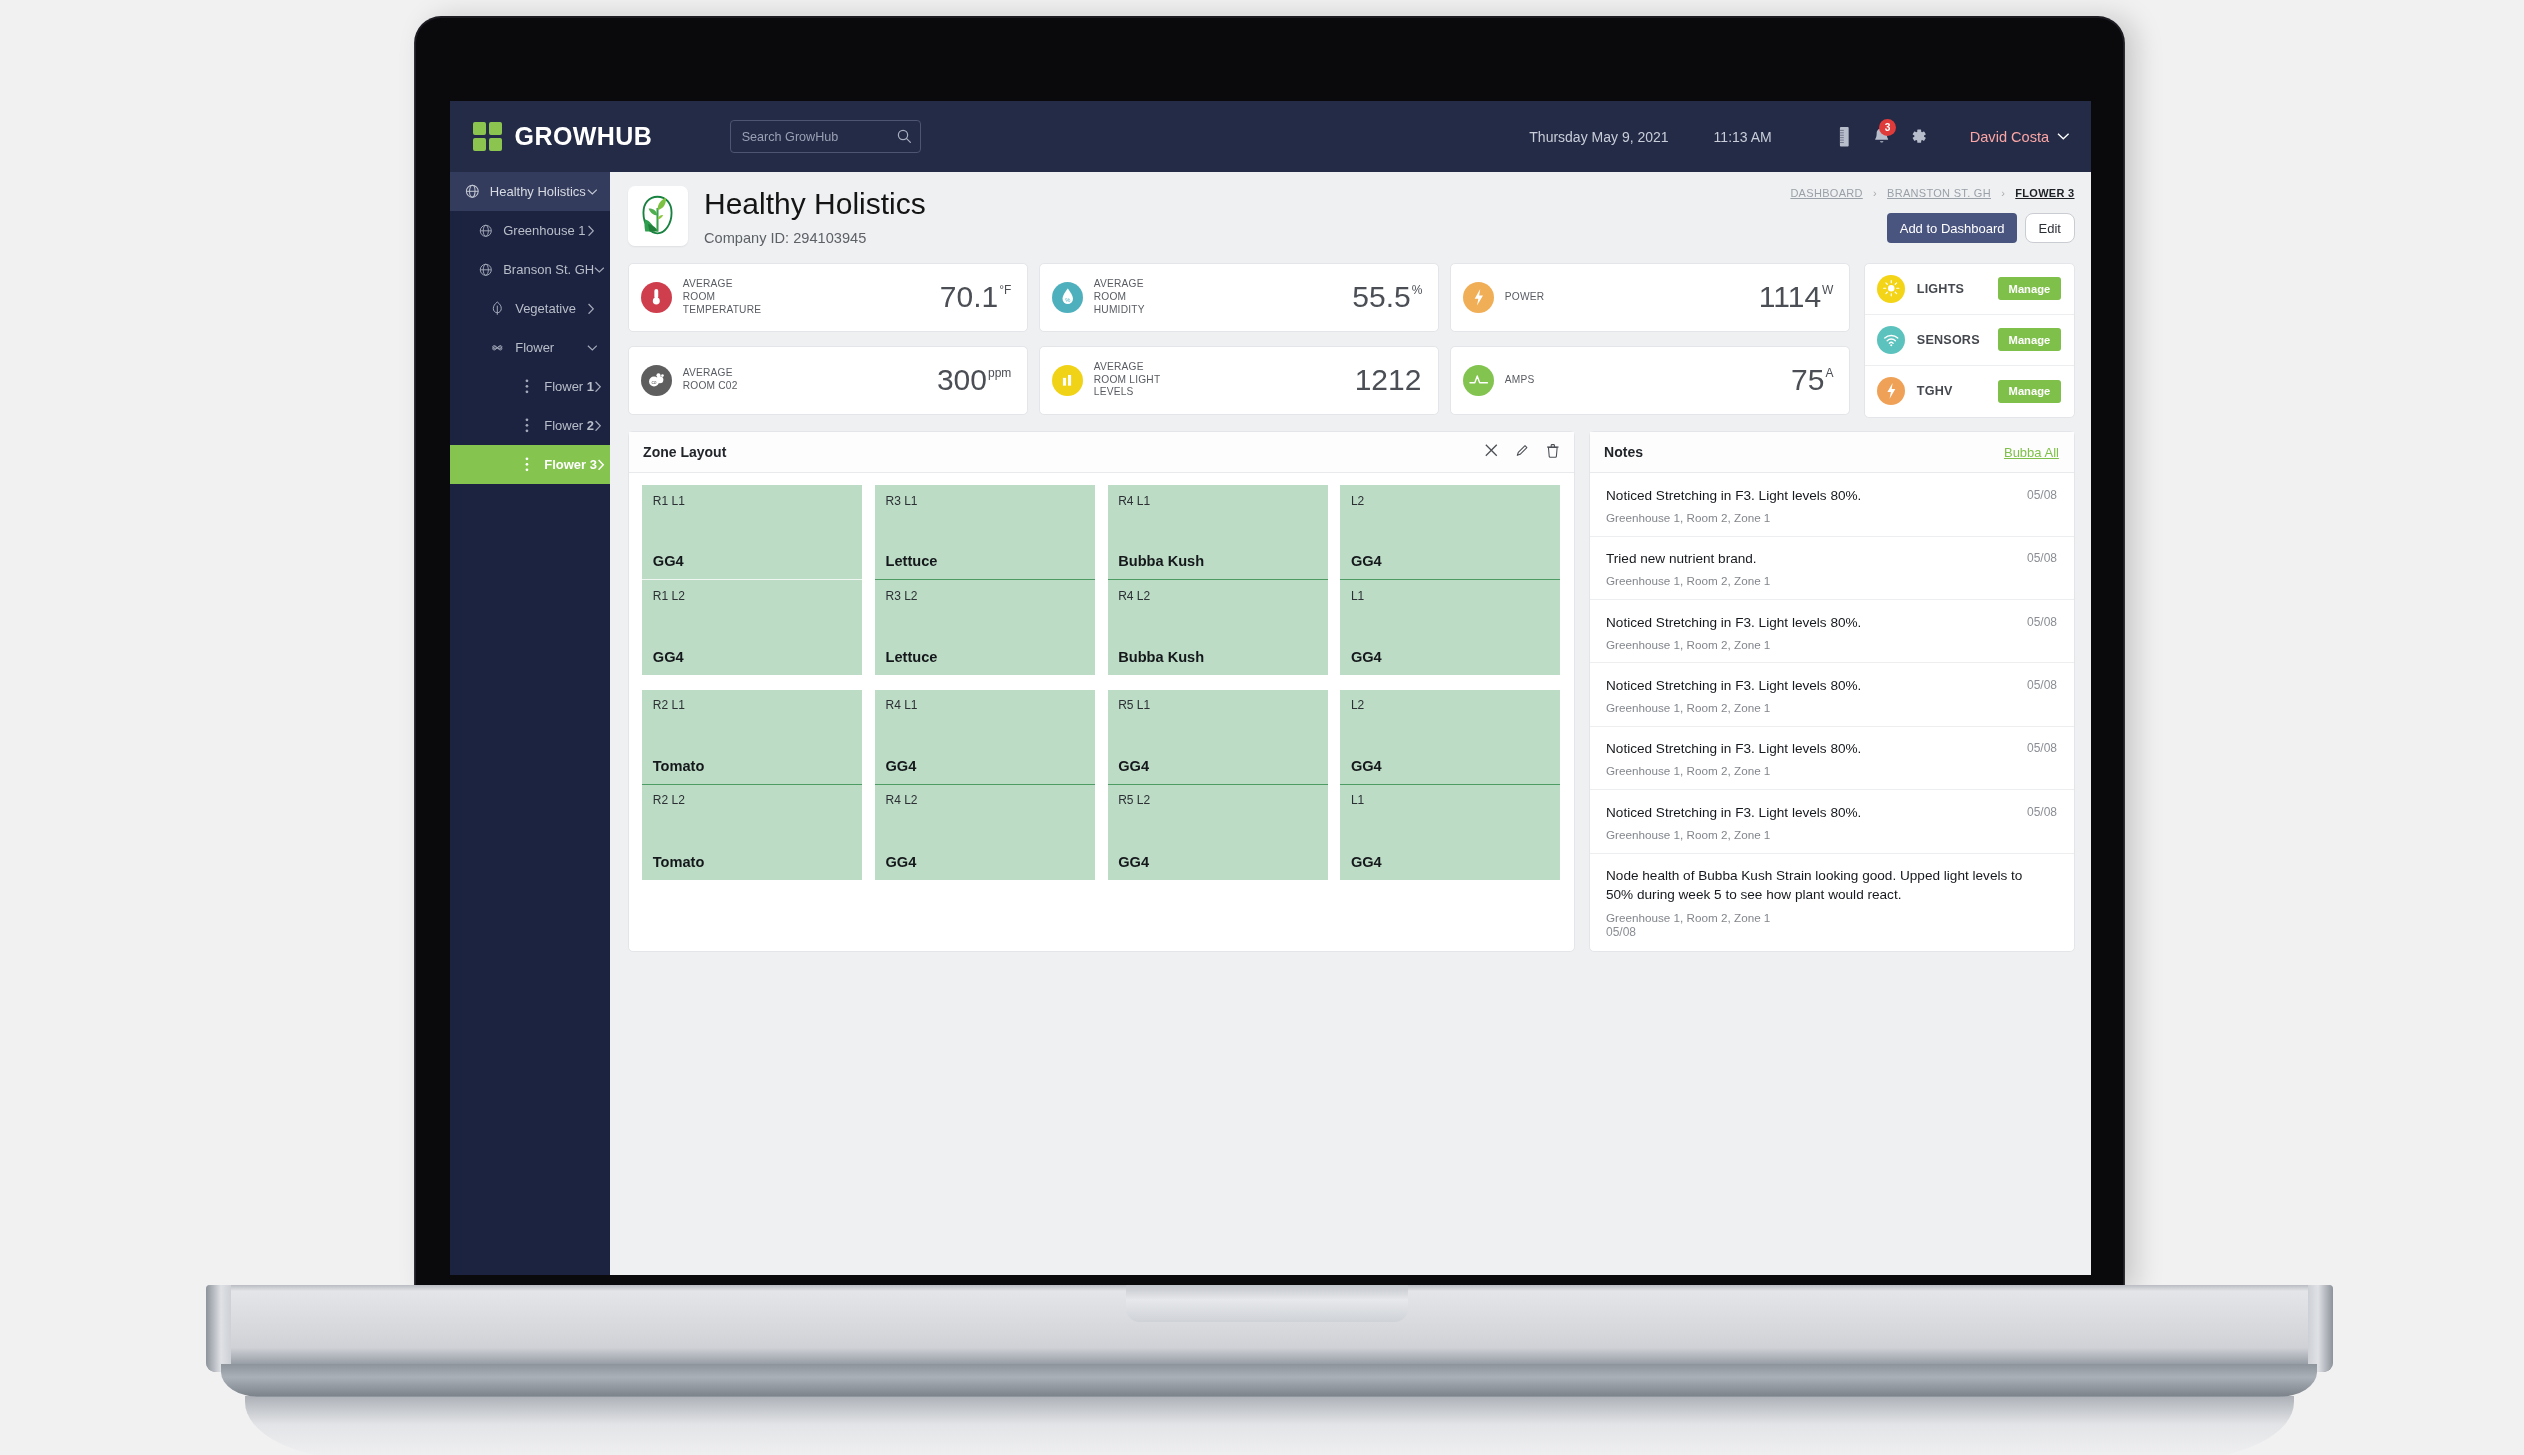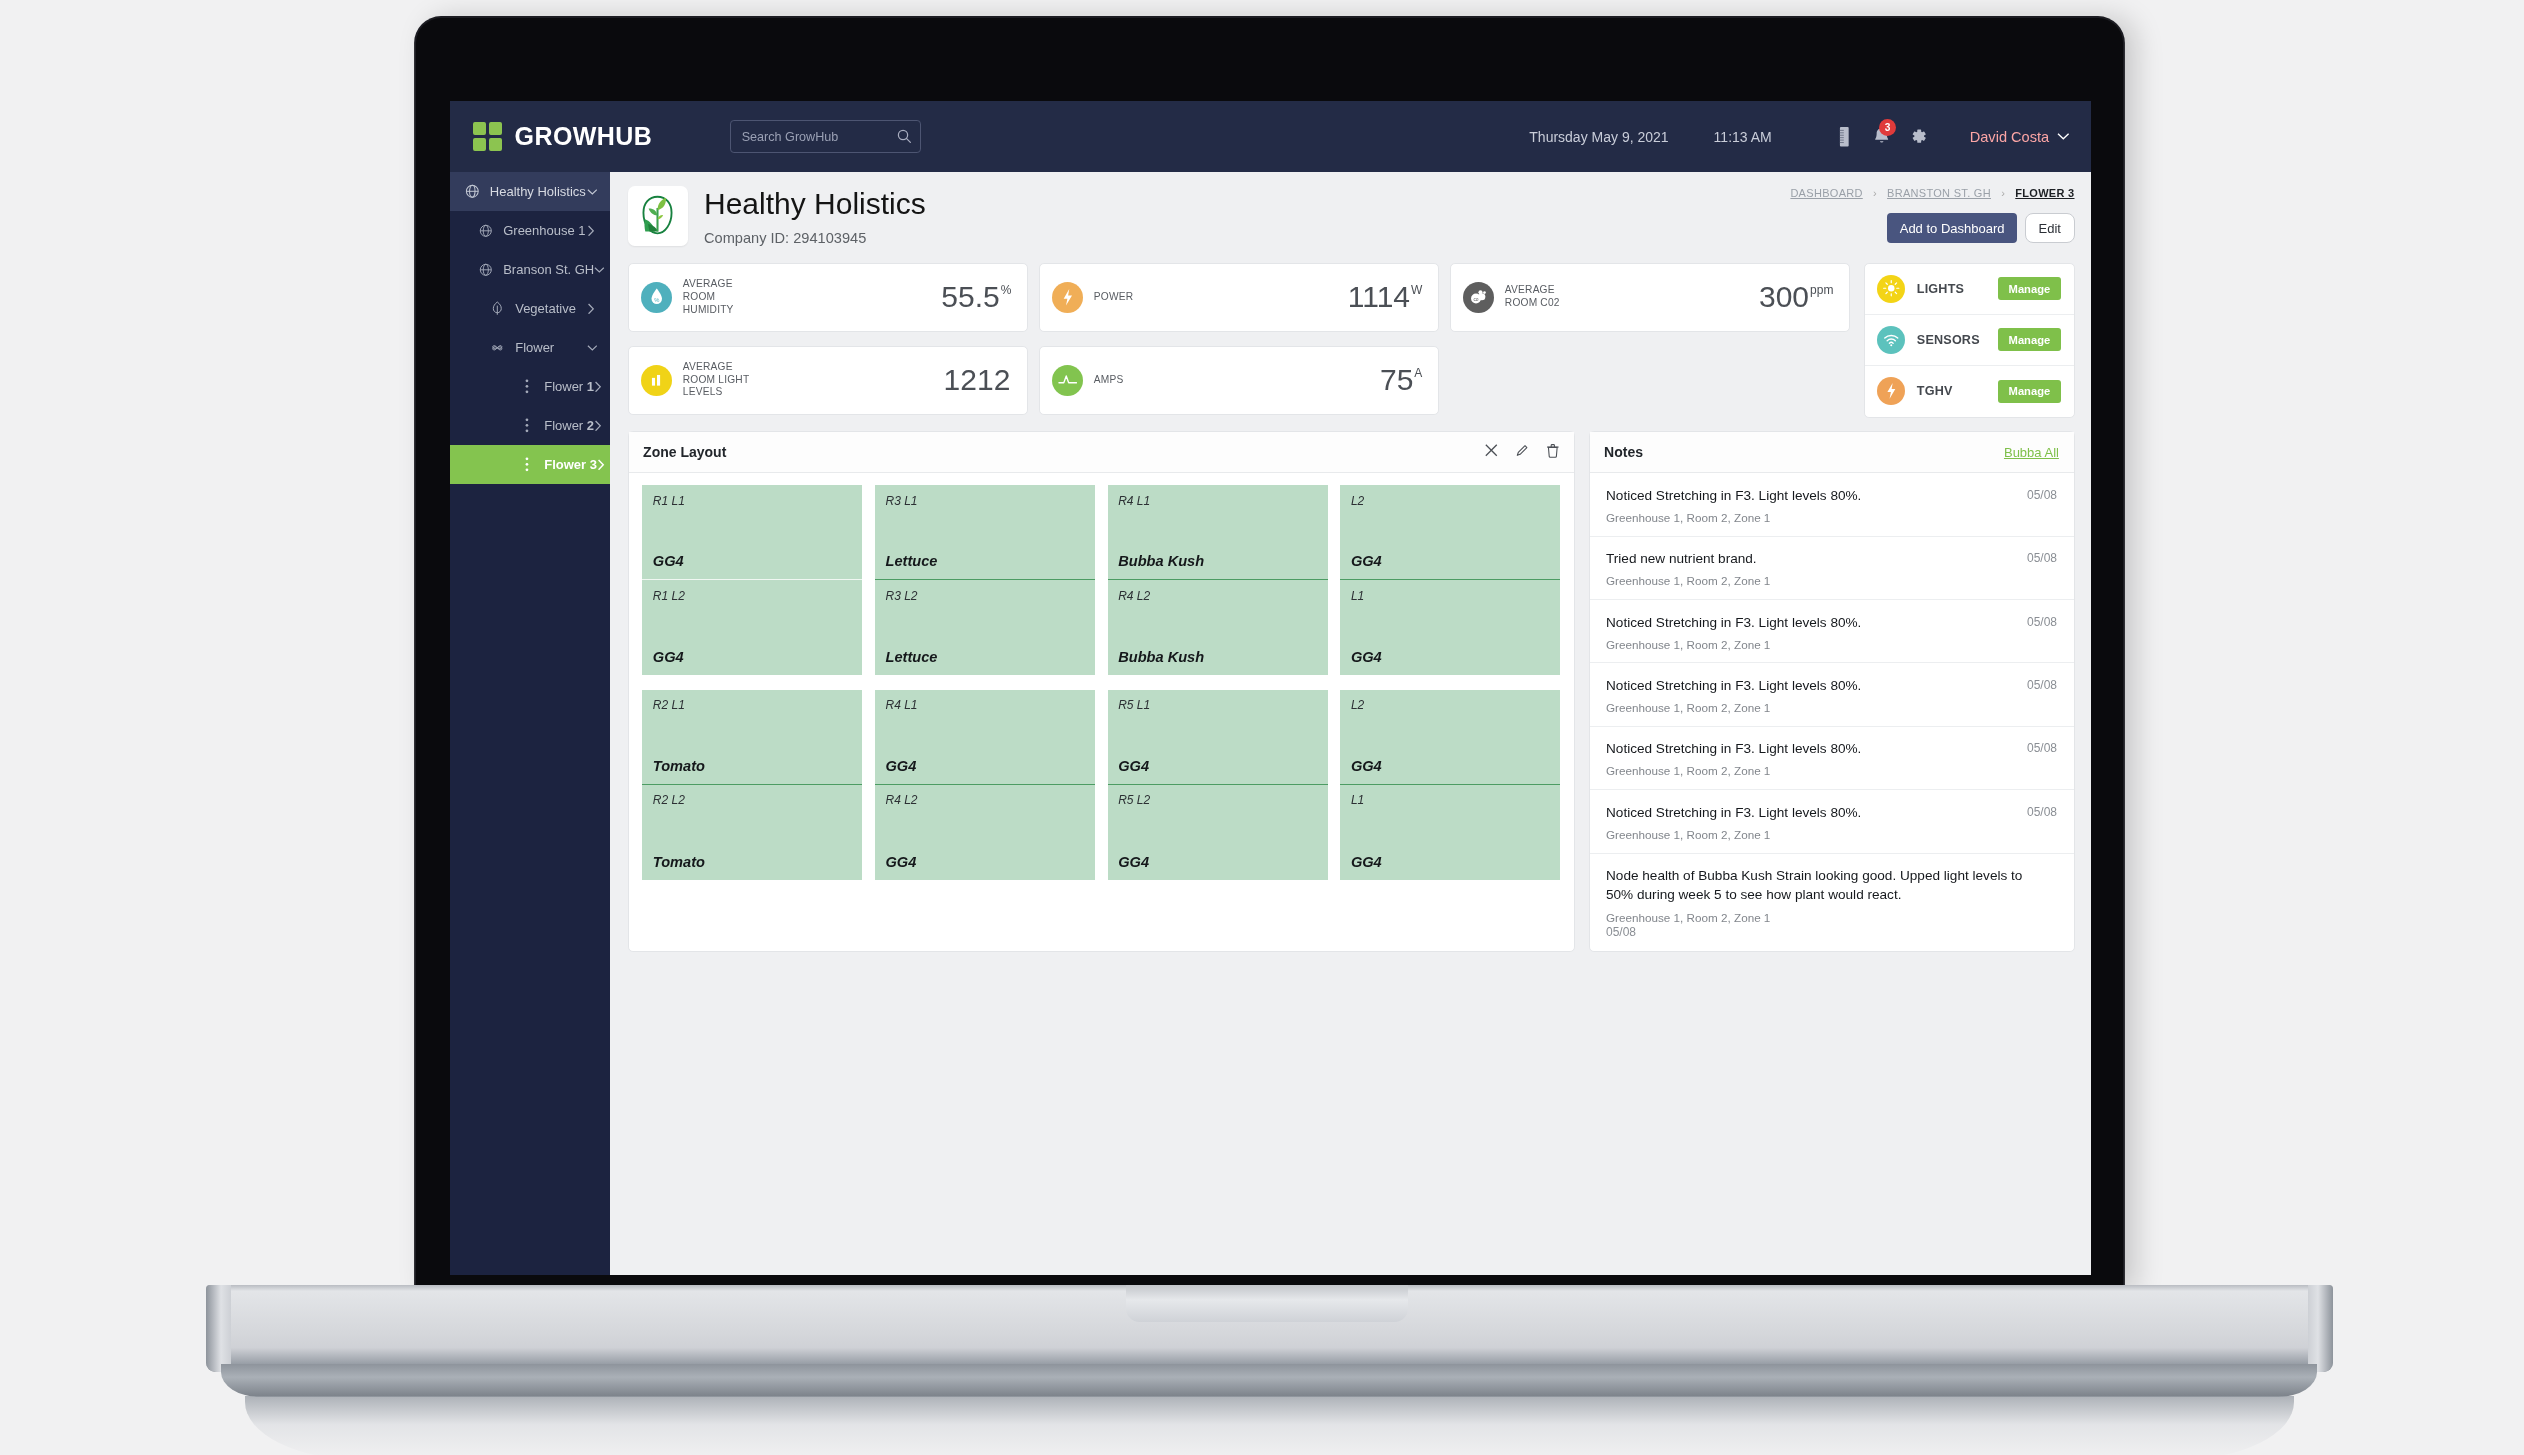--- a/index.html
+++ b/index.html
@@ -174,21 +174,21 @@
   .panel-notes { width:486px; flex:0 0 486px; }
   .panel-head {
     height:41px; display:flex; align-items:center; padding:0 14.6px;
     border-bottom:1px solid #e8eaec; flex:0 0 41px; background:#fdfdfd;
   }
   .panel-title { font-size:14px; font-weight:700; color:#22262b; }
   .panel-tools { margin-left:auto; display:flex; gap:16.5px; align-items:center; }
   .view-all { margin-left:auto; color:#7fc04a; font-size:13px; font-weight:400; }
 
   .zone-body { padding:11.7px 13.6px 13.6px 13.6px; }
-  .zone-grid { display:grid; grid-template-columns:repeat(4,1fr); gap:12.6px;font-style:italic; }
+  .zone-grid { display:grid; grid-template-columns:repeat(4,1fr); gap:12.6px; }
   .zone-grid + .zone-grid { margin-top:14.6px; }
   .zone-col { display:flex; flex-direction:column; }
   .zone-cell {
     background:#bcdcc6; height:95px; padding:8.7px 10.7px 9.7px 10.7px;
     display:flex; flex-direction:column; justify-content:space-between;
   }
   .zone-cell.top { border-bottom:1px solid #4c9c63; }
   .zone-cell.top.nodiv { border-bottom:1px solid #f0f7f2; }
   .zc-code { font-size:12px; color:#2c3034; }
   .zc-name { font-size:14.6px; color:#15181b; font-weight:700; line-height:1.12; }
@@ -447,20 +447,33 @@
                 <button class="btn-primary">Add to Dashboard</button>
                 <button class="btn-ghost">Edit</button>
               </div>
             </div>
           </div>
 
           <div class="mid">
 
             <div class="metrics">
 
+              <div class="metric">
+                <span class="m-ico" style="background:#cf3e4d">
+                  <svg width="14.6" height="19.4" viewBox="0 0 14 20">
+                    <rect x="5" y="2" width="4" height="10" rx="2" fill="#fff"></rect>
+                    <circle cx="7" cy="14.5" r="3.6" fill="#fff"></circle>
+                  </svg>
+                </span>
+                <span class="m-label">AVERAGE ROOM TEMPERATURE</span>
+                <span class="m-val">
+                  <span class="m-num">70.1</span>
+                  <span class="m-unit">°F</span>
+                </span>
+              </div>
 
               <div class="metric">
                 <span class="m-ico" style="background:#4fb0bd">
                   <svg width="15.5" height="19.4" viewBox="0 0 16 20">
                     <path d="M8 1.5C8 1.5 2.6 8 2.6 12.2a5.4 5.4 0 0 0 10.8 0C13.4 8 8 1.5 8 1.5z" fill="#fff"></path>
                     <text x="8" y="15.2" font-size="6" text-anchor="middle" fill="#4fb0bd" font-family="Liberation Sans, sans-serif">%</text>
                   </svg>
                 </span>
                 <span class="m-label">AVERAGE ROOM HUMIDITY</span>
                 <span class="m-val">

